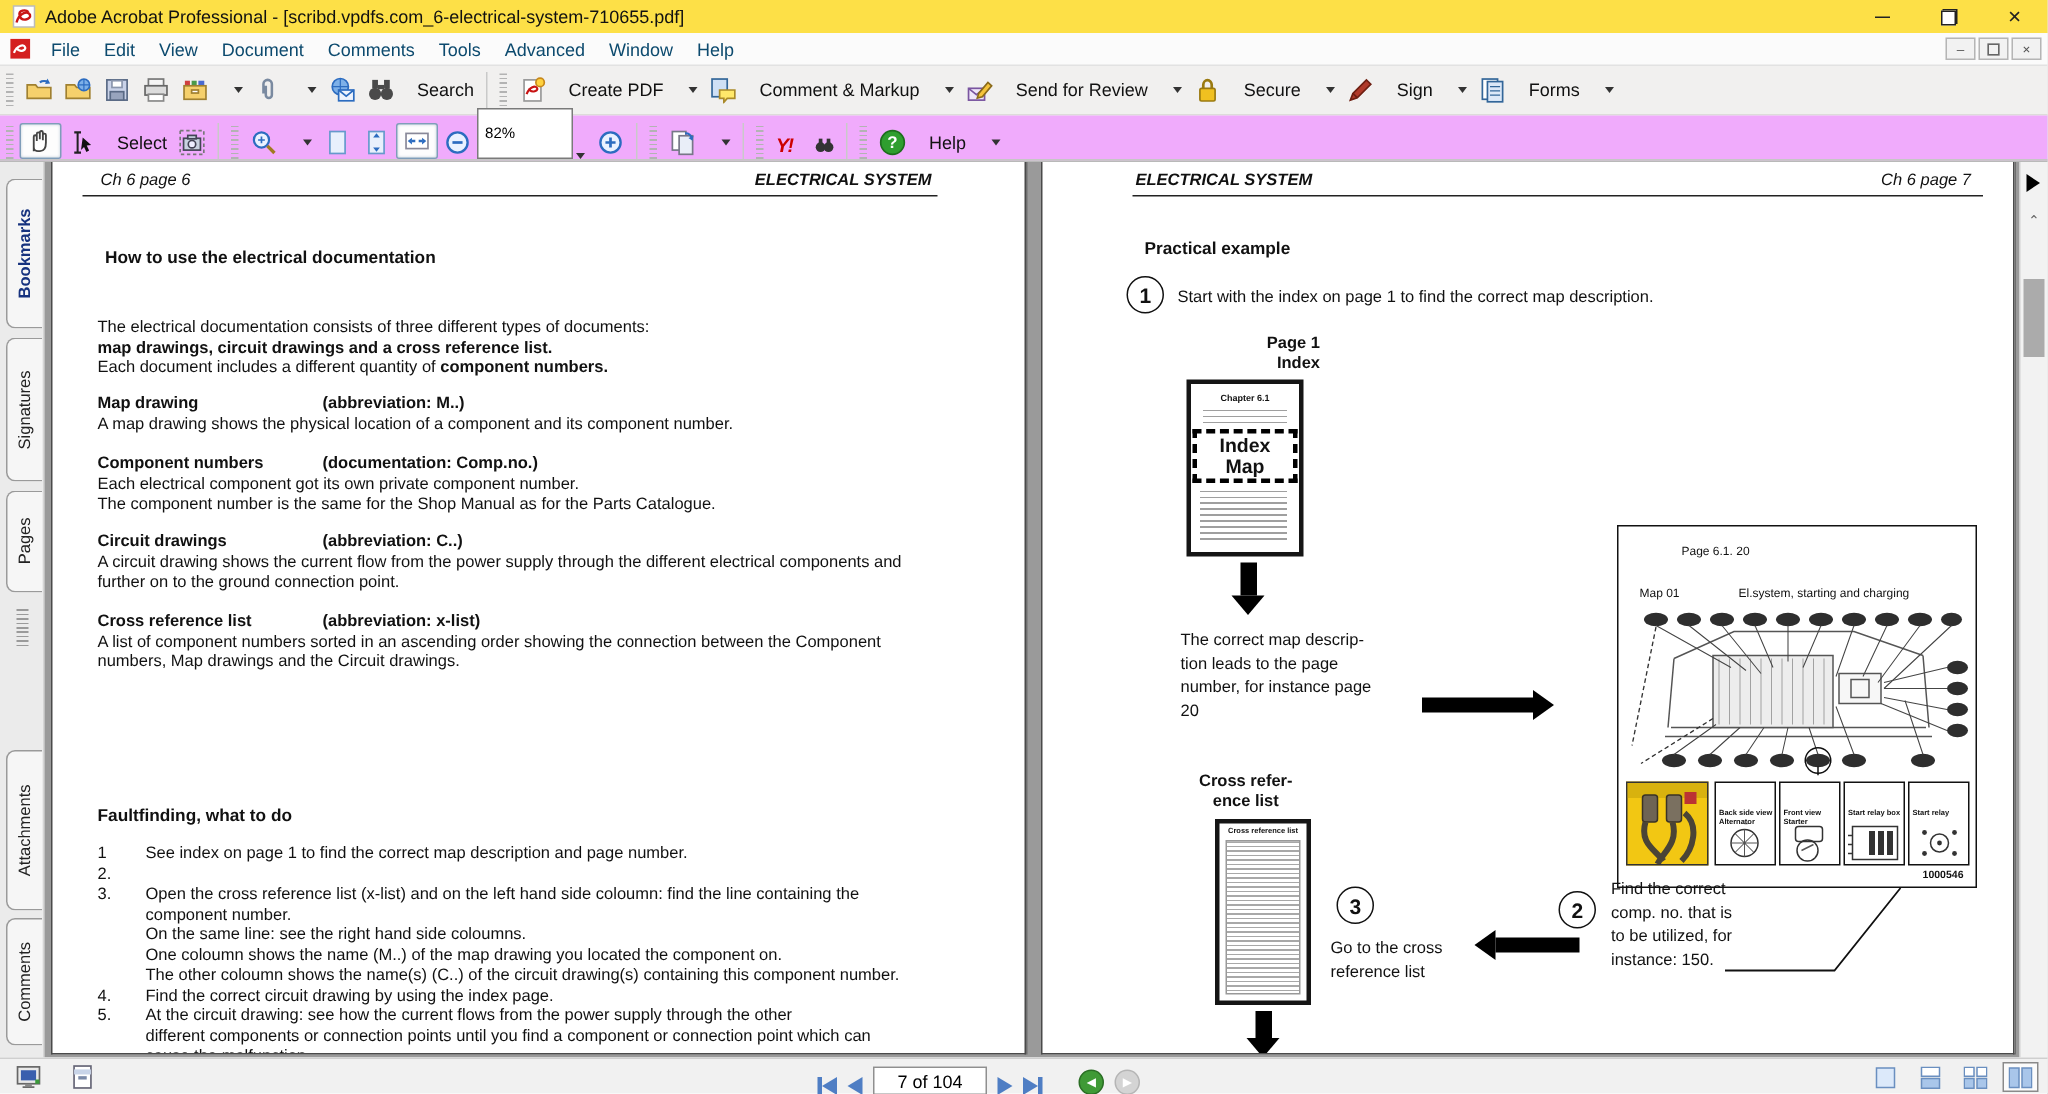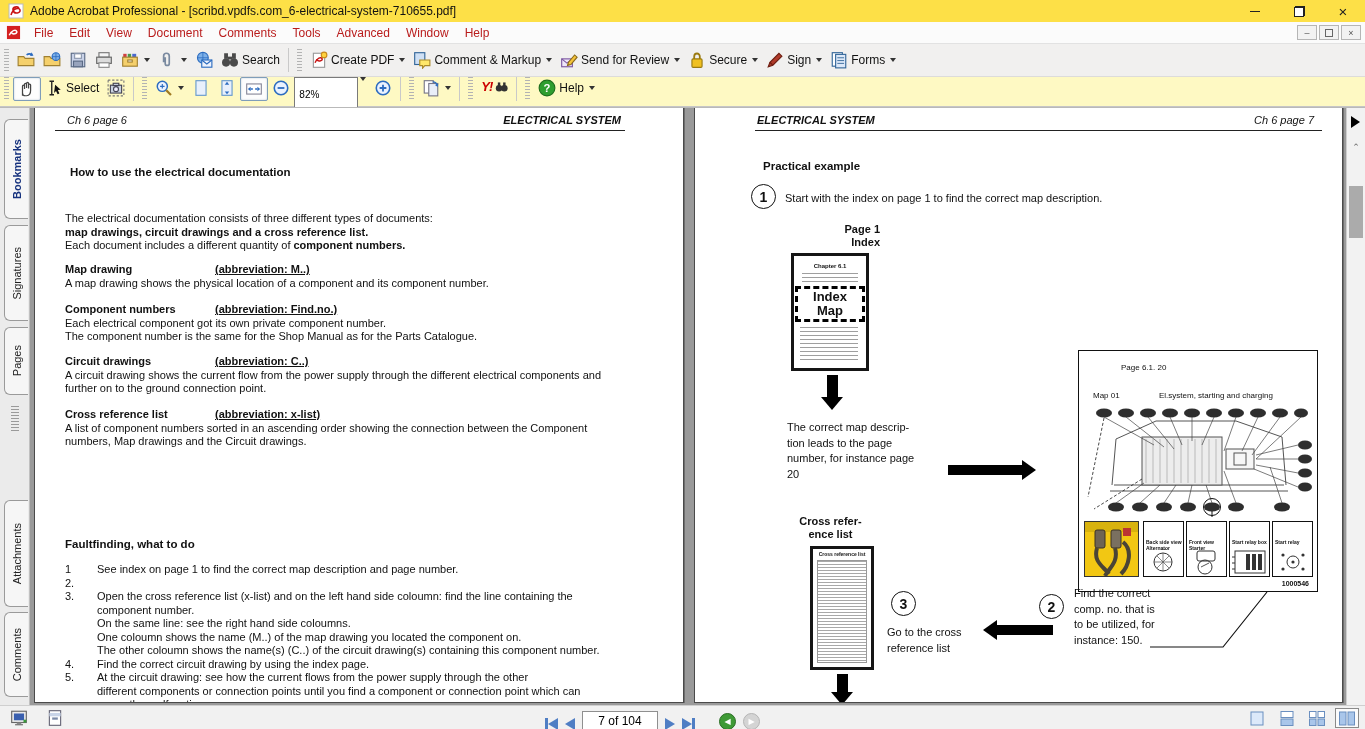--- a/index.html
+++ b/index.html
@@ -13,31 +13,31 @@
   .win-btn { width:44px; height:22px; display:flex; align-items:center; justify-content:center; color:#222; }
   .win-controls { margin-left:auto; display:flex; }
   .min-glyph { display:inline-block; width:10px; border-top:1px solid #222; }
   .restore-glyph { position:relative; width:11px; height:11px; display:inline-block; }
   .restore-glyph::before { content:""; position:absolute; top:0; right:0; width:8px; height:8px; border:1px solid #222; }
   .restore-glyph::after { content:""; position:absolute; bottom:0; left:0; width:8px; height:8px; border:1px solid #222; background:#fff; }
   .close-glyph { font-size:15px; line-height:15px; }
 
   
   .menubar { position:absolute; top:22px; left:0; right:0; height:22px; background:#fbfbfb; border-bottom:1px solid #e2e2e2; display:flex; align-items:center; font-size:12px; }
-  .menu-item { padding:3px 8px; color:#b91c1c; }
+  .menu-item { padding:3px 8px; color:#0c4a6e; }
   .doc-controls { margin-left:auto; display:flex; gap:2px; padding-right:4px; }
   .doc-btn { width:20px; height:15px; border:1px solid #b5b5b5; background:#f2f2f2; display:flex; align-items:center; justify-content:center; color:#555; font-size:9px; }
   .doc-btn .rsm { position:relative; width:8px; height:8px; }
   .doc-btn .rsm::before { content:""; position:absolute; top:0; right:0; width:6px; height:6px; border:1px solid #666; }
   .doc-btn .rsm::after { content:""; position:absolute; bottom:0; left:0; width:6px; height:6px; border:1px solid #666; background:#f2f2f2; }
 
   
   .toolbar1 { position:absolute; top:44px; left:0; right:0; height:33px; background:#f1f0ef; border-bottom:1px solid #dddcda; display:flex; align-items:center; font-size:12px; }
-  .toolbar2 { position:absolute; top:77px; left:0; right:0; height:30px; background:#fef9c3; border-bottom:1px solid #c6c6c6; display:flex; align-items:flex-start; font-size:12px; }
-  .tb-btn { display:flex; align-items:center; gap:3px; padding:2px 4px; border-radius:2px; color:#111; }
+  .toolbar2 { position:absolute; top:77px; left:0; right:0; height:30px; background:#f0abfc; border-bottom:1px solid #c6c6c6; display:flex; align-items:flex-end; font-size:12px; }
+  .tb-btn { display:flex; align-items:center; gap:15px; padding:2px 4px; border-radius:2px; color:#111; }
   .tb-btn.selected { border:1px solid #7f9db9; background:#fdfdfd; box-shadow:inset 0 0 2px #bcc8d6; }
   .dd { width:0; height:0; border-left:3px solid transparent; border-right:3px solid transparent; border-top:4px solid #333; margin-left:2px; }
   .grip { width:5px; height:22px; margin:0 4px; background-image:repeating-linear-gradient(180deg,#b3b3b3 0 1px,transparent 1px 3px); }
   .sep { width:1px; height:24px; background:#c9c9c9; margin:0 4px; }
   .icn { width:18px; height:18px; display:block; }
   .icn svg { width:100%; height:100%; display:block; }
   .zoom-input { width:64px; height:20px; border:1px solid #7a7a7a; background:#fff; font-size:10px; padding:16px 4px; font-family:"Liberation Sans",sans-serif; }
   .yred { color:#c00; font-weight:bold; font-style:italic; font-size:13px; letter-spacing:-1px; }
 
   
@@ -52,21 +52,21 @@
   .page { position:absolute; top:0; bottom:2px; background:#fff; border:1px solid #4a4a4a; border-top:none; box-shadow:1px 0 0 #6e6e6e; overflow:hidden; font-size:11px; color:#111; }
   .page-left { left:4px; width:650px; }
   .page-right { left:664px; right:3px; }
   .pg-hdr { position:absolute; top:6px; font-style:italic; font-size:11px; }
   .hdr-rule { position:absolute; top:22px; border-top:1.5px solid #222; }
   .h1 { font-weight:bold; font-size:11.5px; }
   .bold { font-weight:bold; }
   .body-lh { line-height:13.5px; }
 
   .def-term { display:inline-block; width:150px; font-weight:bold; }
-  .def-abbr { font-weight:bold;text-decoration:underline; }
+  .def-abbr { font-weight:bold; }
   .step-row { display:flex; line-height:13.5px; }
   .step-num { width:32px; flex:none; }
 
   .circ { width:25px; height:25px; border:1.6px solid #111; border-radius:50%; display:flex; align-items:center; justify-content:center; font-weight:bold; font-size:14px; background:#fff; }
 
   .thumb { position:absolute; background:#fff; border:3px solid #151515; }
   .tlines { background-image:repeating-linear-gradient(180deg,#9f9f9f 0 1px,transparent 1px 4px); }
   .tlines2 { background-image:repeating-linear-gradient(180deg,#a8a8a8 0 1px,transparent 1px 3px); }
   .overlay-box { position:absolute; left:1px; right:1px; border:3px dashed #000; text-align:center; font-weight:bold; font-size:13px; line-height:14px; padding:1px 0; background:rgba(255,255,255,.75); }
 
@@ -452,21 +452,21 @@
         <div>The electrical documentation consists of three different types of documents:</div>
         <div class="bold">map drawings, circuit drawings and a cross reference list.</div>
         <div><span>Each document includes a different quantity of </span><span class="bold">component numbers.</span></div>
       </div>
 
       <div class="abs body-lh" style="left:30px;top:155px;right:40px;">
         <div><span class="def-term">Map drawing</span><span class="def-abbr">(abbreviation: M..)</span></div>
         <div class="pre">A map drawing shows the physical location of a component and its component number.</div>
       </div>
       <div class="abs body-lh" style="left:30px;top:195px;right:40px;">
-        <div><span class="def-term">Component numbers</span><span class="def-abbr">(abbreviation: Find.no.)</span></div>
+        <div><span class="def-term">Component numbers</span><span class="def-abbr">(documentation: Comp.no.)</span></div>
         <div class="pre">Each electrical component got its own private component number.
 The component number is the same for the Shop Manual as for the Parts Catalogue.</div>
       </div>
       <div class="abs body-lh" style="left:30px;top:247px;right:40px;">
         <div><span class="def-term">Circuit drawings</span><span class="def-abbr">(abbreviation: C..)</span></div>
         <div class="pre">A circuit drawing shows the current flow from the power supply through the different electrical components and
 further on to the ground connection point.</div>
       </div>
       <div class="abs body-lh" style="left:30px;top:300px;right:40px;">
         <div><span class="def-term">Cross reference list</span><span class="def-abbr">(abbreviation: x-list)</span></div>

